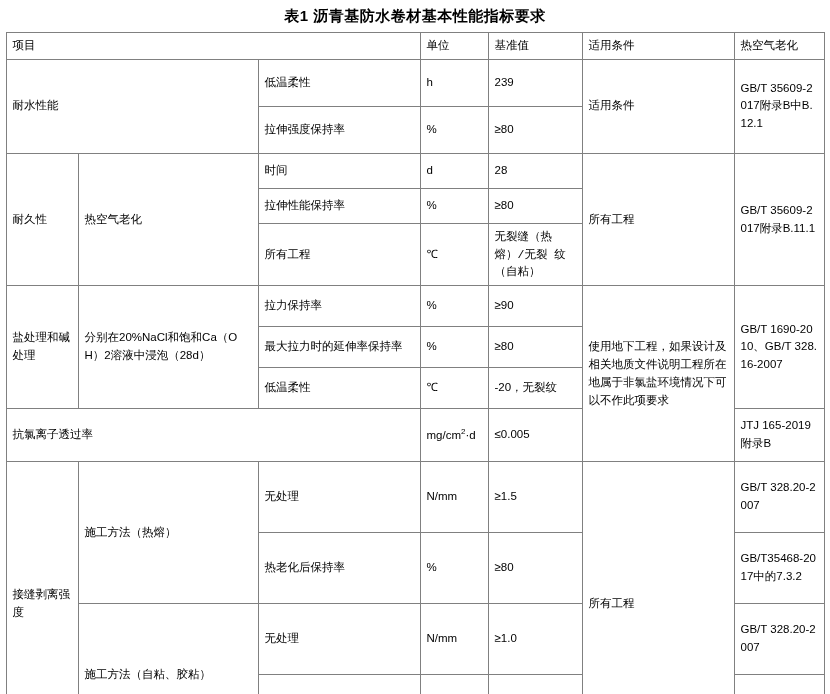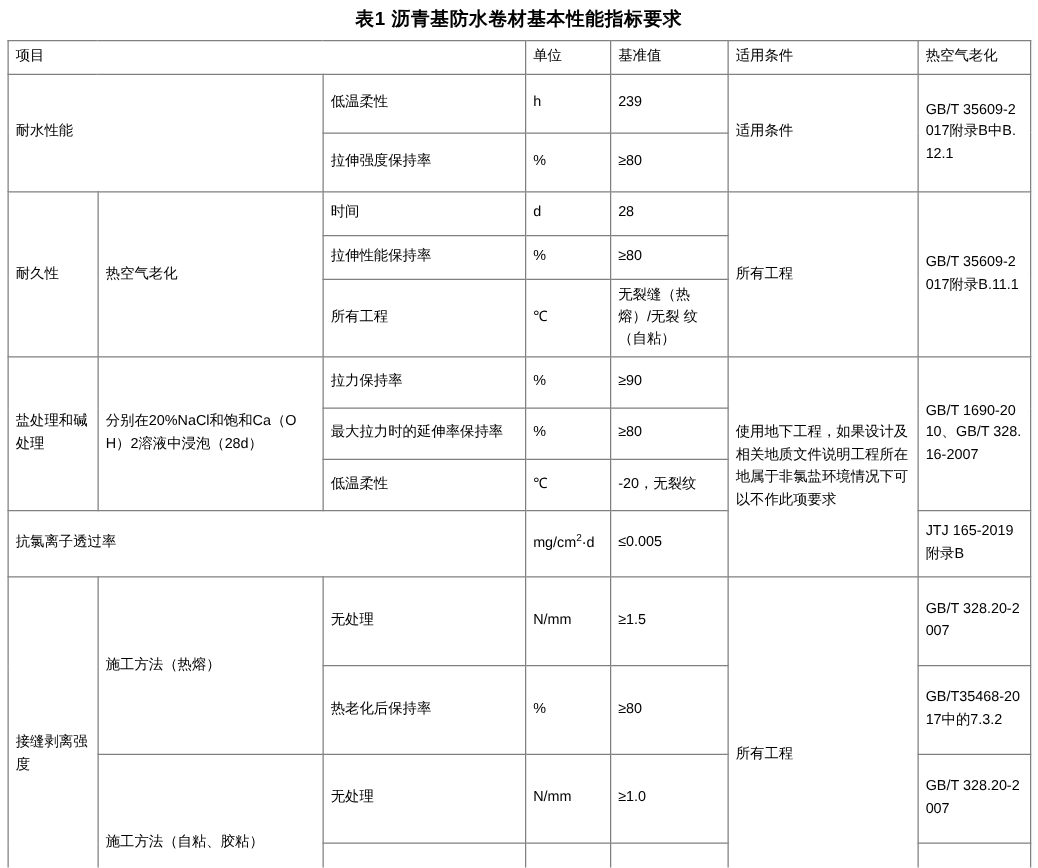--- a/index.html
+++ b/index.html
@@ -42,21 +42,21 @@
     vertical-align: middle;
     word-break: break-all;
   }
   .hdr td {
     font-size: 12px;
   }
   .c-left { text-align: left; }
   .c-center { }
   .pad-l { padding-left: 8px; margin-left: 48px; }
   .sup { font-size: 8px; vertical-align: super; }
-  .cell-multi { white-space: pre-line; }
+  .cell-multi { white-space: pre-line; font-family: Liberation Mono, monospace; }
 </style>
 </head>
 <body>
 
 <div class="page">
 
   <div class="doc-title">表1 沥青基防水卷材基本性能指标要求</div>
 
   <table class="spec">
     <colgroup>

